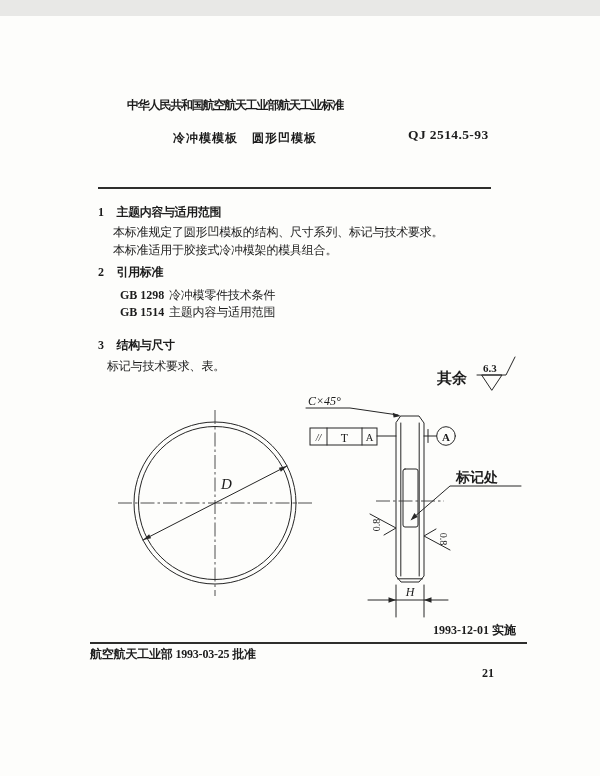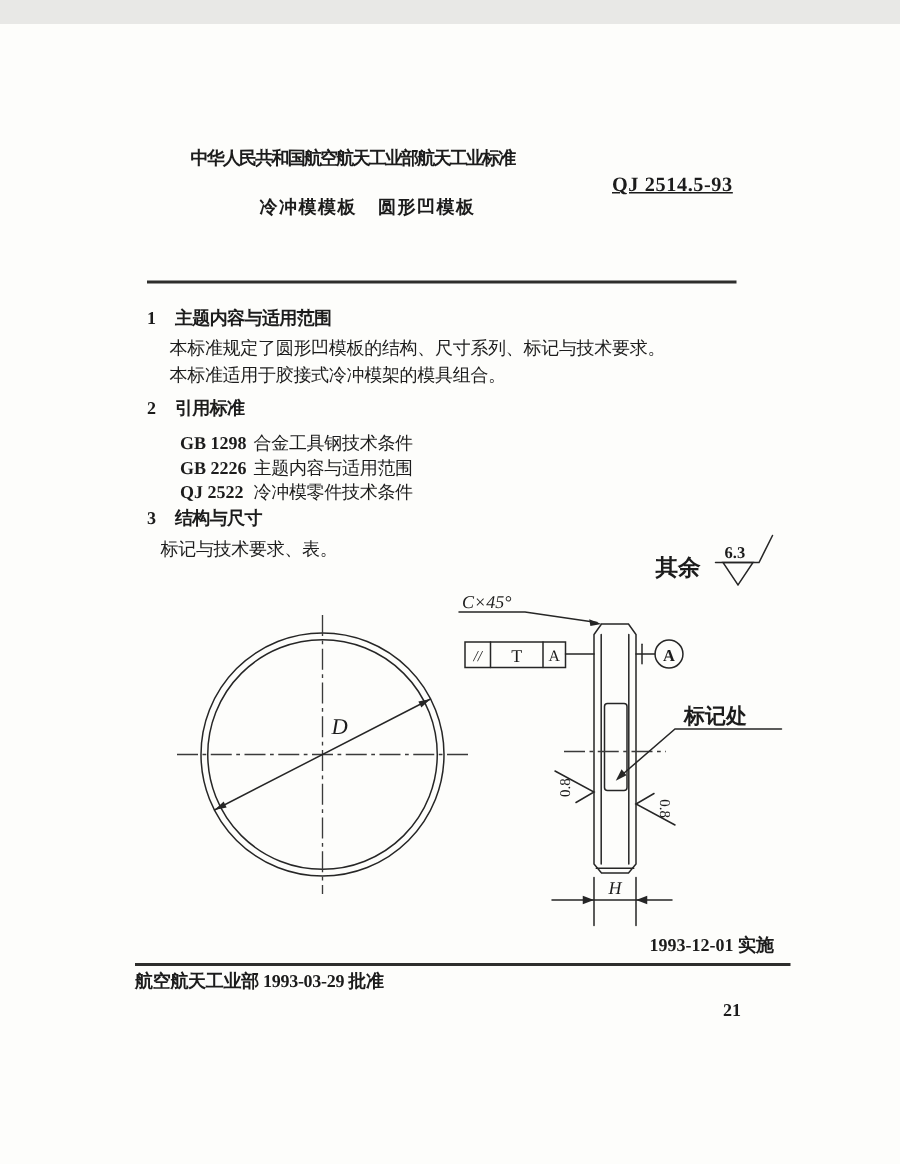--- a/index.html
+++ b/index.html
@@ -3,21 +3,21 @@
 <meta charset="utf-8">
 <style>
   html,body{margin:0;padding:0;}
   body{background:#e8e8e6;font-family:"Liberation Serif",serif;}
   .page{
     position:relative;width:600px;height:776px;margin:16px auto;
     background:#fdfdfb;color:#1c1c1c;overflow:hidden;
   }
   .abs{position:absolute;line-height:1;white-space:nowrap;}
   .hdr-org{left:127px;top:83px;font-size:12px;font-weight:700;letter-spacing:-1.2px;}
-  .std-no{left:408px;top:100px;font-size:13.5px;font-weight:700;letter-spacing:0.4px;text-decoration:underline;}
+  .std-no{left:408px;top:112px;font-size:13.5px;font-weight:700;letter-spacing:0.4px;}
   .doc-title{left:173px;top:116px;font-size:12px;font-weight:700;letter-spacing:1px;display:flex;gap:14px;}
   .rule{position:absolute;background:#2e2e2c;height:2px;}
   .rule-top{left:98px;top:171px;width:393px;}
   .rule-bottom{left:90px;top:626px;width:437px;}
   .sec-head{font-size:12px;font-weight:700;display:flex;gap:13px;letter-spacing:-0.4px;}
   .para{font-size:12px;letter-spacing:-0.2px;}
   .refs{left:120px;top:273px;font-size:12px;display:flex;flex-direction:column;gap:4.5px;}
   .ref-row{display:flex;line-height:1;align-items:center;}
   .ref-code{display:inline-block;width:49px;font-weight:700;}
   .ref-title{letter-spacing:-0.2px;}
@@ -50,29 +50,25 @@
   <div class="abs para" style="left:113px;top:228px;">本标准适用于胶接式冷冲模架的模具组合。</div>
   <div class="abs para" style="left:113px;top:210px;">本标准规定了圆形凹模板的结构、尺寸系列、标记与技术要求。</div>
 
   <div class="abs sec-head" style="left:98px;top:250px;">
     <span>2</span>
     <span>引用标准</span>
   </div>
   <div class="abs refs">
     <div class="ref-row">
       <span class="ref-code">GB 1298</span>
-      <span class="ref-title">合金工具钢技术条件</span>
+      <span class="ref-title">冷冲模零件技术条件</span>
     </div>
     <div class="ref-row">
-      <span class="ref-code">GB 2226</span>
+      <span class="ref-code">GB 1514</span>
       <span class="ref-title">主题内容与适用范围</span>
-    </div>
-    <div class="ref-row">
-      <span class="ref-code">QJ 2522</span>
-      <span class="ref-title">冷冲模零件技术条件</span>
     </div>
   </div>
 
   <div class="abs sec-head" style="left:98px;top:323px;">
     <span>3</span>
     <span>结构与尺寸</span>
   </div>
   <div class="abs para" style="left:107px;top:344px;">标记与技术要求、表。</div>
 
   <svg class="drawing" width="600" height="776" viewBox="0 0 600 776">
@@ -143,17 +139,17 @@
     <g>
       <path class="ln" d="M396,569 V601 M424,569 V601" stroke-width="0.9"></path>
       <path class="ln" d="M368,584 H448" stroke-width="0.9"></path>
       <polygon class="arw" points="396,584 388.5,581.2 388.5,586.8"></polygon>
       <polygon class="arw" points="424,584 431.5,581.2 431.5,586.8"></polygon>
       <text x="410" y="580" font-size="12" font-style="italic" text-anchor="middle">H</text>
     </g>
   </svg>
 
   <div class="rule rule-bottom"></div>
-  <div class="abs footer-l">航空航天工业部 1993-03-29 批准</div>
+  <div class="abs footer-l">航空航天工业部 1993-03-25 批准</div>
   <div class="abs footer-r">1993-12-01 实施</div>
   <div class="abs page-num">21</div>
 
 </div>
 
 </body></html>

